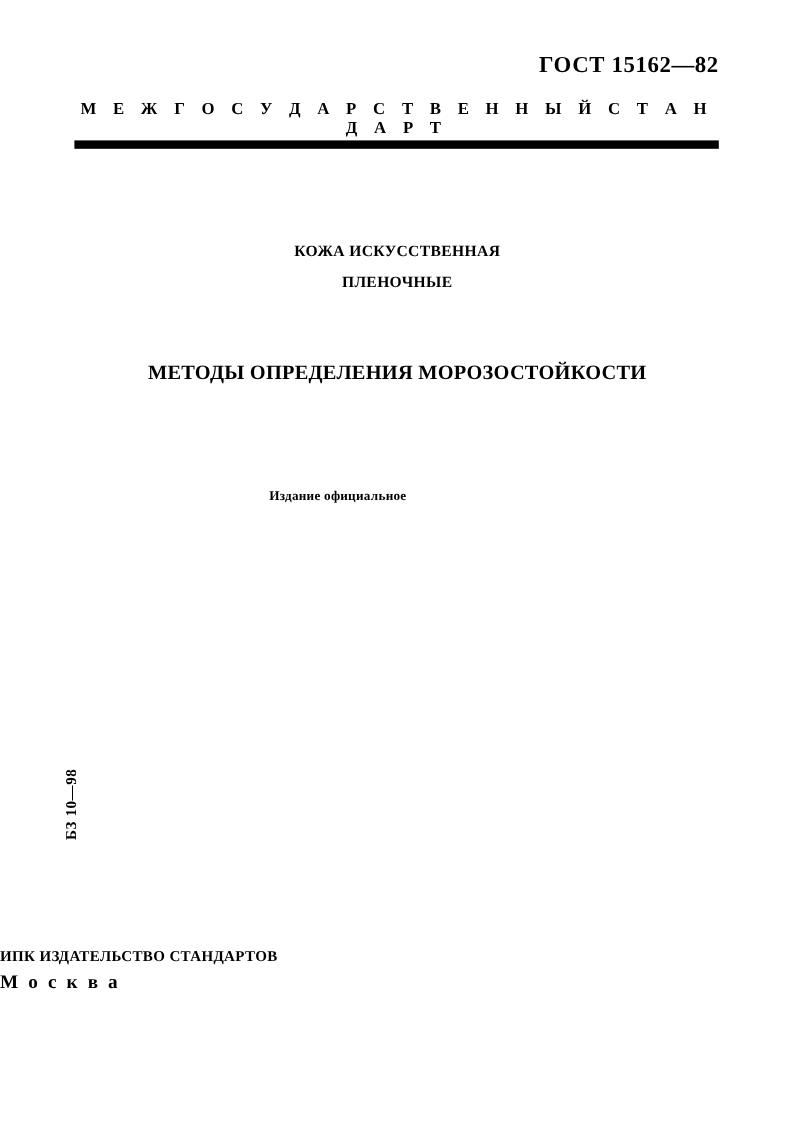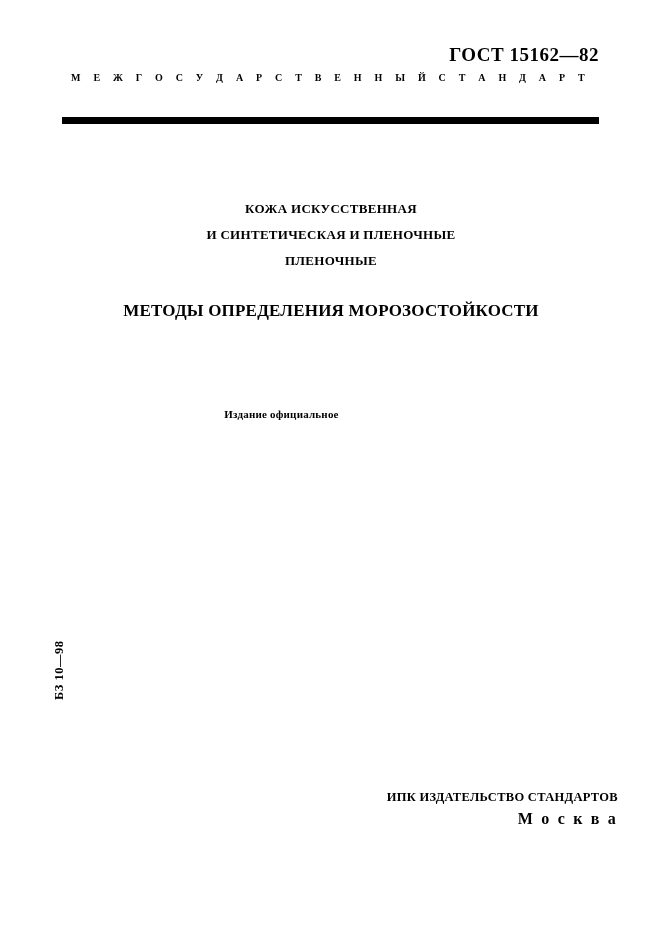--- a/index.html
+++ b/index.html
@@ -24,25 +24,25 @@
     right: 62px;
     font-size: 19px;
     font-weight: bold;
     letter-spacing: 0.5px;
     font-family: "Liberation Serif", serif;
   }
 
   
   .interstate-line {
     position: absolute;
-    top: 72px;
+    top: 84px;
     left: 62px;
     right: 62px;
     text-align: center;
-    font-size: 10px;
+    font-size: 14px;
     font-weight: bold;
     letter-spacing: 5.2px;
     font-family: "Liberation Serif", serif;
   }
 
   
   .rule-thick {
     position: absolute;
     top: 117px;
     left: 62px;
@@ -103,21 +103,21 @@
     transform-origin: left top;
     white-space: nowrap;
   }
 
   
   .publisher {
     position: absolute;
     top: 790px;
     left: 0;
     width: 618px;
-    text-align: right;
+    text-align: left;
   }
   .publisher-name {
     font-size: 12.5px;
     font-weight: bold;
     letter-spacing: 0.3px;
   }
   .publisher-city {
     font-size: 16px;
     font-weight: bold;
     letter-spacing: 2.2px;
@@ -130,21 +130,20 @@
 <div class="page">
 
   <div class="std-number">ГОСТ 15162—82</div>
 
   <div class="interstate-line">М Е Ж Г О С У Д А Р С Т В Е Н Н Ы Й   С Т А Н Д А Р Т</div>
 
   <div class="rule-thick"></div>
 
   <div class="title-block">
     <div class="title-line">КОЖА ИСКУССТВЕННАЯ</div>
-    <div class="title-line">И СИНТЕТИЧЕСКАЯ И ПЛЕНОЧНЫЕ</div>
     <div class="title-line">ПЛЕНОЧНЫЕ</div>
   </div>
 
   <div class="subtitle-block">
     <div class="subtitle-line">МЕТОДЫ ОПРЕДЕЛЕНИЯ МОРОЗОСТОЙКОСТИ</div>
   </div>
 
   <div class="official">Издание официальное</div>
 
   <div class="side-code">БЗ 10—98</div>

